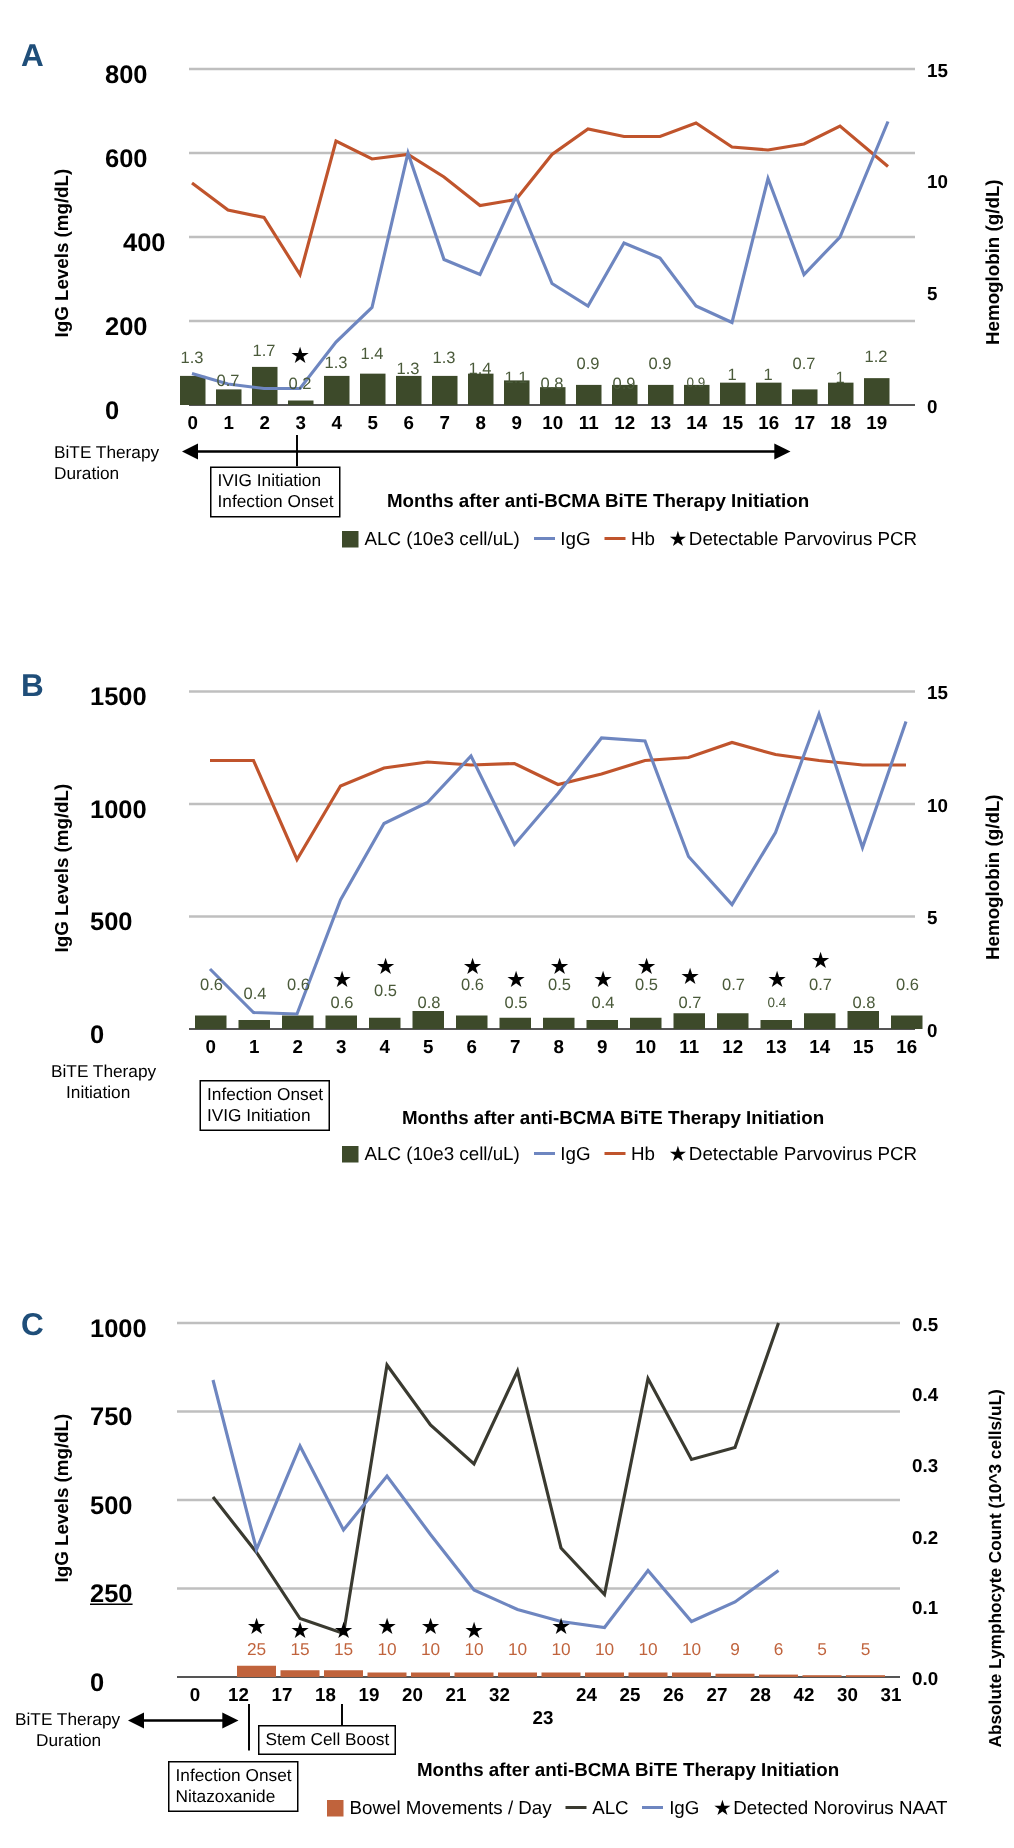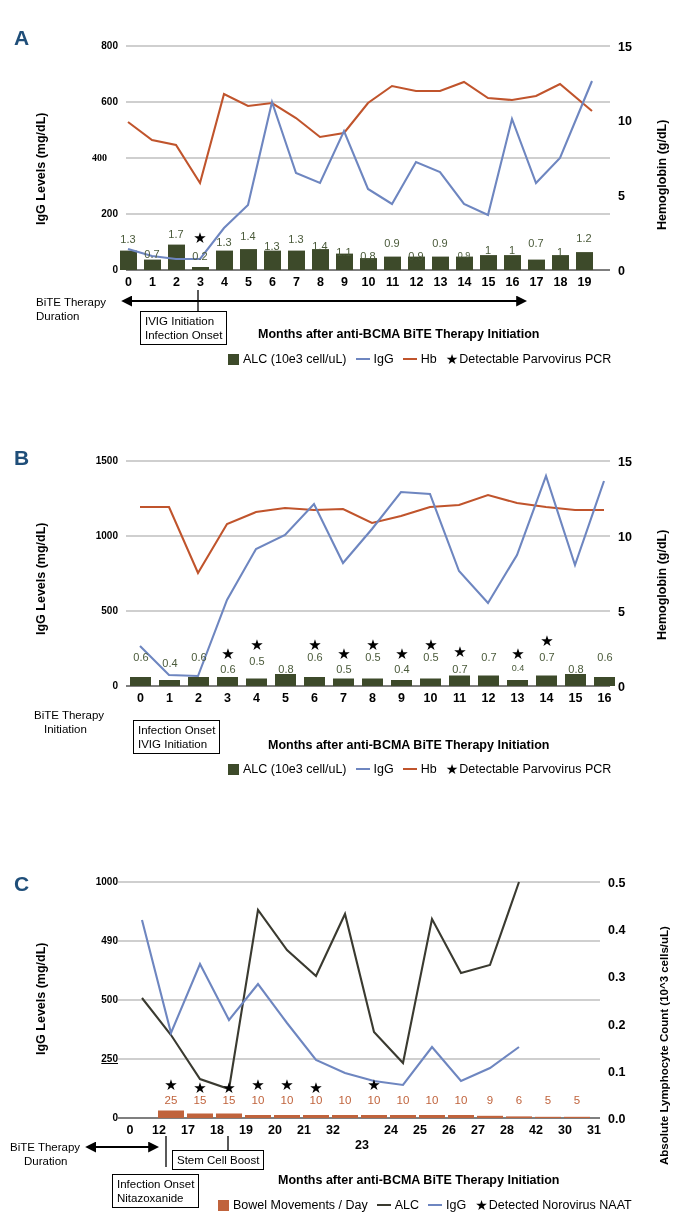--- a/index.html
+++ b/index.html
@@ -19,22 +19,22 @@
 
   .axis-title{
     position:absolute;font-size:12.5px;font-weight:bold;color:#000;
     white-space:nowrap;
   }
   .axis-title.vert{
     transform-origin:0 0;
     transform:rotate(-90deg);
   }
   .tick{
-    position:absolute;font-size:10px;font-weight:bold;color:#000;
-    white-space:nowrap;text-align:right;
+    position:absolute;font-size:17px;font-weight:bold;color:#000;
+    white-space:nowrap;
   }
   .tickR{
     position:absolute;font-size:12.5px;font-weight:bold;color:#000;
     white-space:nowrap;text-align:left;
   }
   .xtick{
     position:absolute;font-size:12.5px;font-weight:bold;color:#000;
     text-align:center;white-space:nowrap;
   }
   .barlabel{
@@ -71,21 +71,21 @@
 <div class="page">
 
   <div class="panel" id="panel-a">
     <div class="panel-letter" style="left:14px;top:26px;">A</div>
 
     <div class="axis-title vert" style="left:34px;top:225px;">IgG Levels (mg/dL)</div>
     <div class="axis-title vert" style="left:655px;top:230px;">Hemoglobin (g/dL)</div>
 
     <div class="tick" style="left:70px;top:40px;width:48px;">800</div>
     <div class="tick" style="left:70px;top:96px;width:48px;">600</div>
-    <div class="tick" style="left:59px;top:152px;width:48px;font-family:Liberation Serif, serif;">400</div>
+    <div class="tick" style="left:82px;top:152px;width:48px;">400</div>
     <div class="tick" style="left:70px;top:208px;width:48px;">200</div>
     <div class="tick" style="left:70px;top:264px;width:48px;">0</div>
 
     <div class="tickR" style="left:618px;top:40px;">15</div>
     <div class="tickR" style="left:618px;top:114px;">10</div>
     <div class="tickR" style="left:618px;top:189px;">5</div>
     <div class="tickR" style="left:618px;top:264px;">0</div>
 
     <svg class="svgwrap" width="676" height="400">
 
@@ -335,21 +335,21 @@
     </div>
   </div>
 
   <div class="panel" id="panel-c">
     <div class="panel-letter" style="left:14px;top:32px;">C</div>
 
     <div class="axis-title vert" style="left:34px;top:215px;">IgG Levels (mg/dL)</div>
     <div class="axis-title vert" style="left:658px;top:325px;font-size:11.5px;">Absolute Lymphocyte Count (10^3 cells/uL)</div>
 
     <div class="tick" style="left:60px;top:36px;width:58px;">1000</div>
-    <div class="tick" style="left:60px;top:95px;width:58px;">490</div>
+    <div class="tick" style="left:60px;top:95px;width:58px;">750</div>
     <div class="tick" style="left:60px;top:154px;width:58px;">500</div>
     <div class="tick" style="left:60px;top:213px;width:58px;text-decoration:underline;">250</div>
     <div class="tick" style="left:60px;top:272px;width:58px;">0</div>
 
     <div class="tickR" style="left:608px;top:36px;">0.5</div>
     <div class="tickR" style="left:608px;top:83px;">0.4</div>
     <div class="tickR" style="left:608px;top:130px;">0.3</div>
     <div class="tickR" style="left:608px;top:178px;">0.2</div>
     <div class="tickR" style="left:608px;top:225px;">0.1</div>
     <div class="tickR" style="left:608px;top:272px;">0.0</div>

